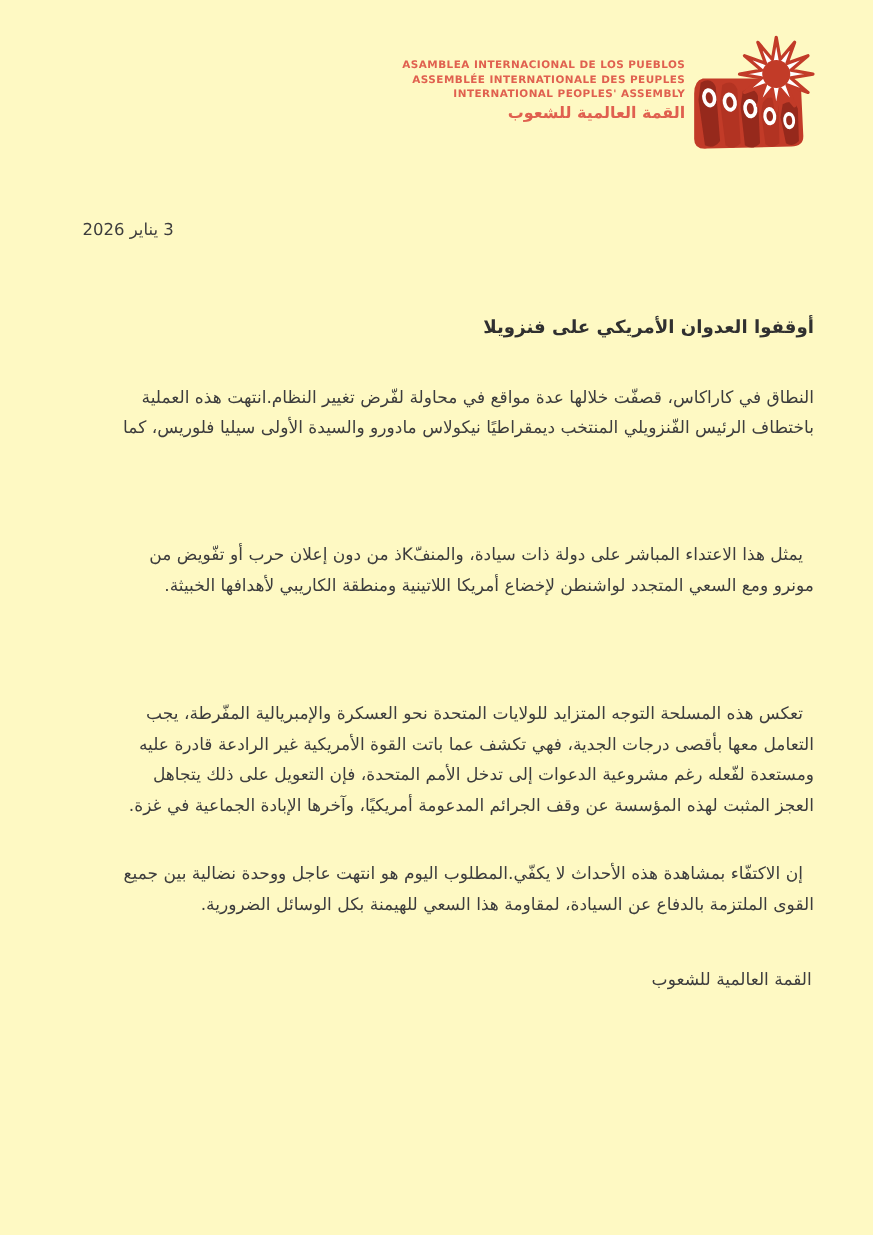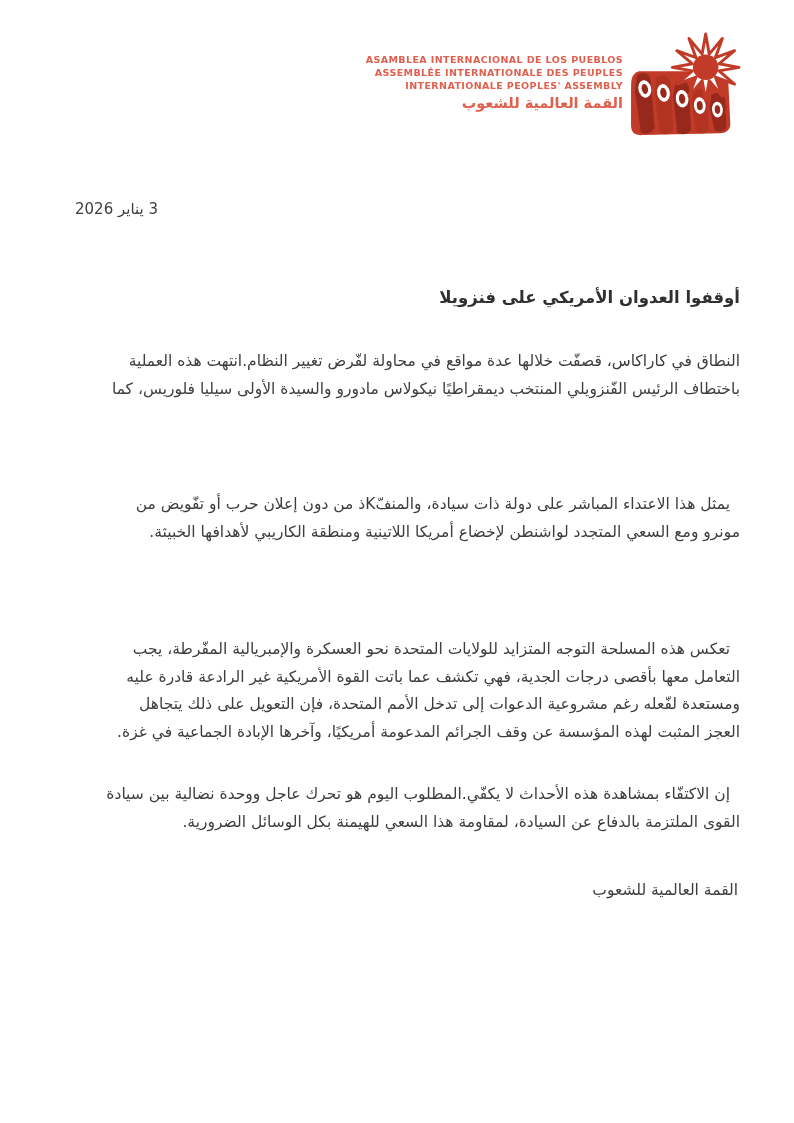--- a/index.html
+++ b/index.html
@@ -1,20 +1,20 @@
 <!DOCTYPE html>
 <html lang="ar"><head>
 <meta charset="utf-8">
 <style>
   html,body{margin:0;padding:0;background:#888;}
   .page{
     position:relative;
     width:794px;height:1123px;
     margin:0 auto;
-    background:#ffffff;
+    background:#fef9c3;
     overflow:hidden;
     font-family:"DejaVu Sans","Liberation Sans",sans-serif;
   }
   
   .logo-block{
     position:absolute;top:32px;right:47px;
     display:flex;flex-direction:row;align-items:flex-start;
   }
   .logo-text{
     text-align:right;
@@ -68,21 +68,21 @@
 </style>
 </head>
 <body>
 
 <div class="page">
 
   <div class="logo-block">
     <div class="logo-text">
       <div class="ln">ASAMBLEA INTERNACIONAL DE LOS PUEBLOS</div>
       <div class="ln">ASSEMBLÉE INTERNATIONALE DES PEUPLES</div>
-      <div class="ln">INTERNATIONALE PEOPLES' ASSEMBLY</div>
+      <div class="ln">INTERNATIONAL PEOPLES' ASSEMBLY</div>
       <div class="ar">القمة العالمية للشعوب</div>
     </div>
     <svg class="logo-mark" viewBox="0 0 120 110" xmlns="http://www.w3.org/2000/svg" aria-hidden="true">
 
       <path fill="#c23b28" d="M10,40 Q2,42 2,54 L2,96 Q2,106 14,105 L92,103 Q104,103 103,92 L101,50 Q100,40 88,40 Z"></path>
 
       <g>
         <path fill="#96291c" d="M8,44 Q18,38 22,48 L26,98 Q20,106 12,102 L6,60 Z"></path>
         <ellipse cx="16" cy="58" rx="6.5" ry="9" fill="#ffffff" transform="rotate(-12 16 58)"></ellipse>
         <ellipse cx="16" cy="58" rx="3.2" ry="5.2" fill="#96291c" transform="rotate(-12 16 58)"></ellipse>
@@ -124,19 +124,19 @@
   </div>
 
   <div class="para" style="top:636px">
     <div class="line first-line">تعكس هذه المسلحة التوجه المتزايد للولايات المتحدة نحو العسكرة والإمبريالية المفّرطة، يجب</div>
     <div class="line">التعامل معها بأقصى درجات الجدية، فهي تكشف عما باتت القوة الأمريكية غير الرادعة قادرة عليه</div>
     <div class="line">ومستعدة لفّعله رغم مشروعية الدعوات إلى تدخل الأمم المتحدة، فإن التعويل على ذلك يتجاهل</div>
     <div class="line">العجز المثبت لهذه المؤسسة عن وقف الجرائم المدعومة أمريكيًا، وآخرها الإبادة الجماعية في غزة.</div>
   </div>
 
   <div class="para" style="top:781px">
-    <div class="line first-line">إن الاكتفّاء بمشاهدة هذه الأحداث لا يكفّي.المطلوب اليوم هو تحرك عاجل ووحدة نضالية بين سيادة</div>
+    <div class="line first-line">إن الاكتفّاء بمشاهدة هذه الأحداث لا يكفّي.المطلوب اليوم هو انتهت عاجل ووحدة نضالية بين جميع</div>
     <div class="line">القوى الملتزمة بالدفاع عن السيادة، لمقاومة هذا السعي للهيمنة بكل الوسائل الضرورية.</div>
   </div>
 
   <div class="signature">القمة العالمية للشعوب</div>
 
 </div>
 
 </body></html>

